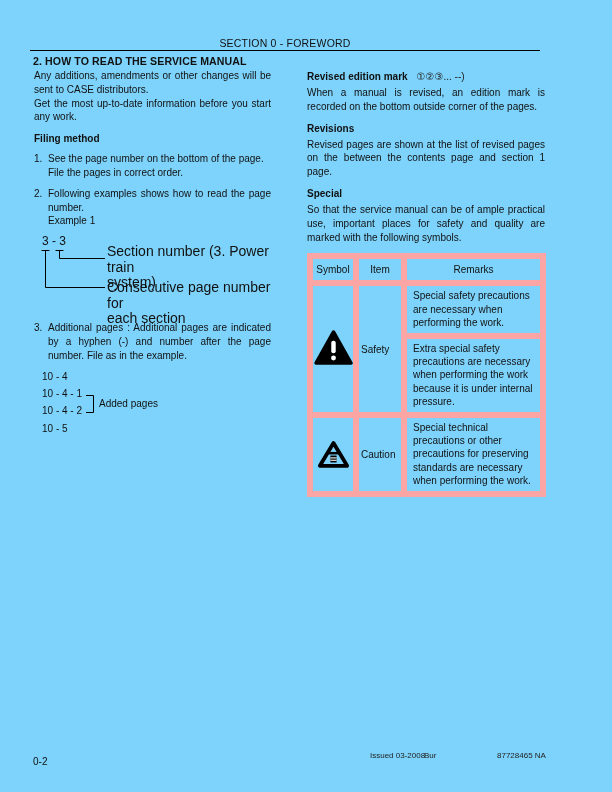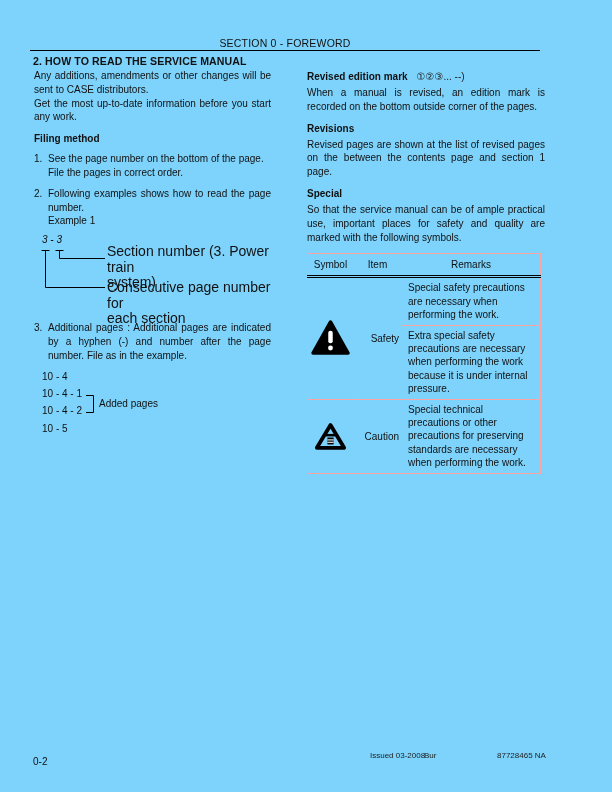--- a/index.html
+++ b/index.html
@@ -37,43 +37,43 @@
     font-size:10px; line-height:13.8px; margin:3px 0 0 0;
     text-align:justify; white-space:pre-line;
   }
   .list-item { display:flex; margin-top:7px; font-size:10px; line-height:13.8px; }
   .li-num { flex:none; width:14px; }
   .li-text { flex:1; text-align:justify; white-space:pre-line; }
 
   
   .diagram { position:relative; height:80px; margin-top:6px; }
   .diagram svg { position:absolute; left:0; top:0; }
-  .diag-code { position:absolute; left:8px; top:0; font-size:10px;font-style:italic; }
+  .diag-code { position:absolute; left:8px; top:0; font-size:12px; }
   .diag-label { position:absolute; left:73px; font-size:14px; line-height:15.5px; white-space:pre-line; }
   .diag-label.l1 { top:10px; }
   .diag-label.l2 { top:46px; }
 
   
   .added { position:relative; height:70px; margin-top:8px; }
   .added svg { position:absolute; left:0; top:0; }
   .added-row { position:absolute; left:8px; font-size:10px; line-height:12px; }
   .added-label { position:absolute; left:65px; top:27px; font-size:10px; }
 
   
   .symbols-table {
     margin-top:9px; width:233px; border-collapse:collapse;
     font-size:10px; table-layout:fixed;
   }
-  .symbols-table th, .symbols-table td { border:1px solid #fca5a5; }
+  .symbols-table th, .symbols-table td { border:6px solid #fca5a5; }
   .symbols-table thead th {
     font-weight:normal; height:21px; border-bottom:3px double #000; padding:0 2px;
   }
   .col-sym { width:46px; } .col-item { width:48px; } .col-rem { width:139px; }
   td.sym  { text-align:center; vertical-align:middle; }
-  td.item { text-align:right; vertical-align:middle; padding:0 2px; }
+  td.item { text-align:left; vertical-align:middle; padding:0 2px; }
   td.rem  { vertical-align:top; padding:3px 4px 4px 6px; line-height:13.2px; white-space:pre-line; }
 
   
   .footer-pageno { position:absolute; left:33px; top:756px; font-size:10px; }
   .footer-issued { position:absolute; left:370px; top:751px; font-size:8px; color:#222; }
   .footer-rev    { position:absolute; left:424px; top:751px; font-size:8px; color:#222; }
   .footer-doc    { position:absolute; left:497px; top:751px; font-size:8px; color:#222; }
 </style>
 </head>
 <body>

